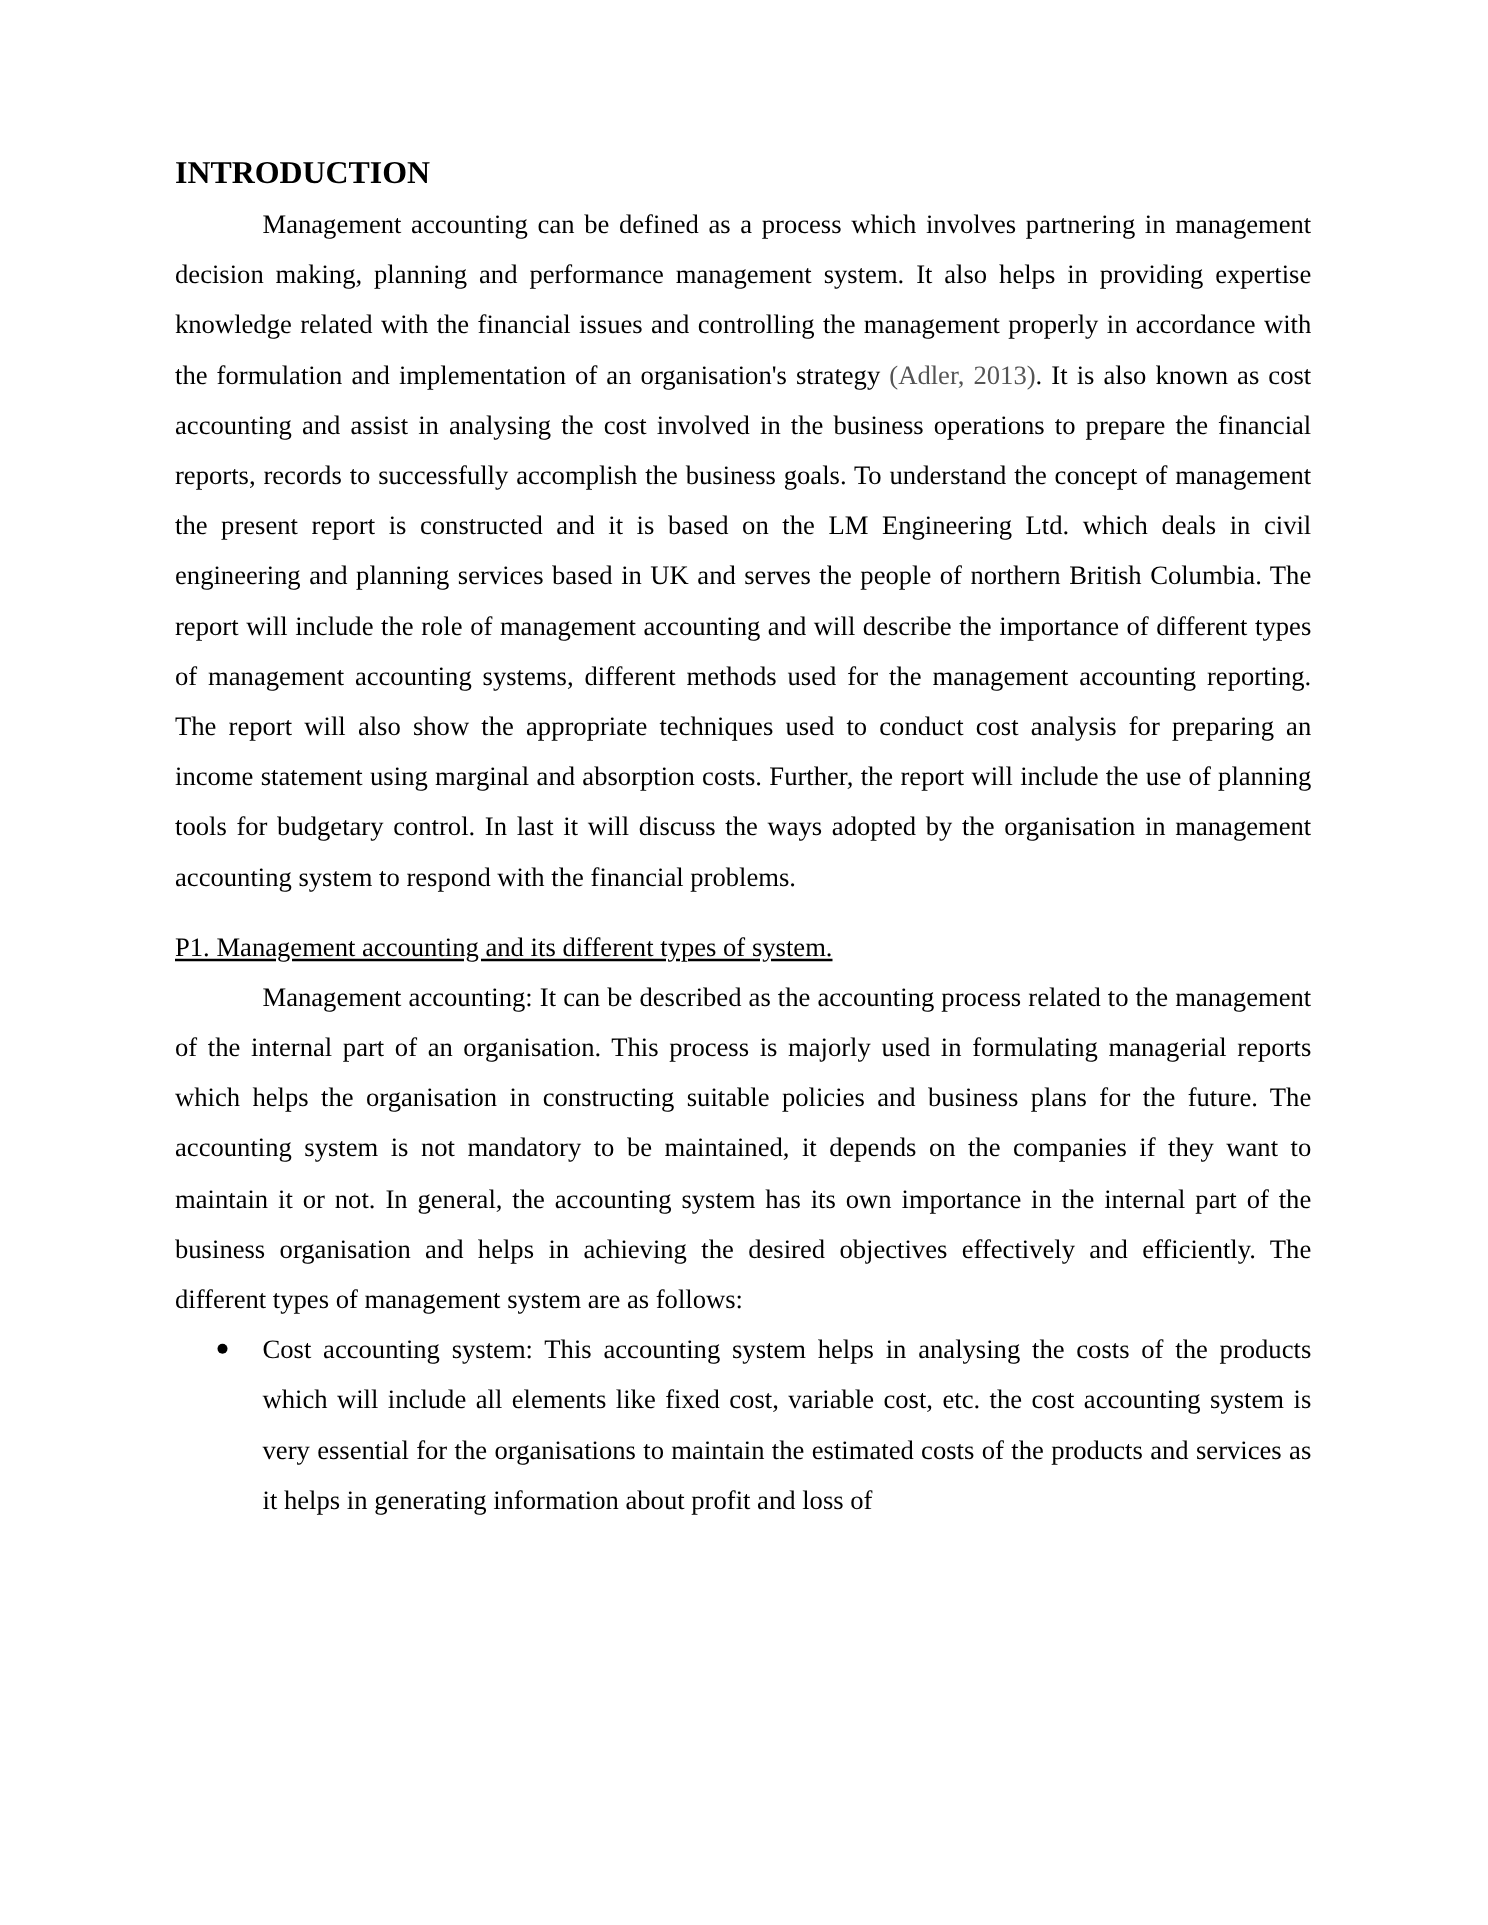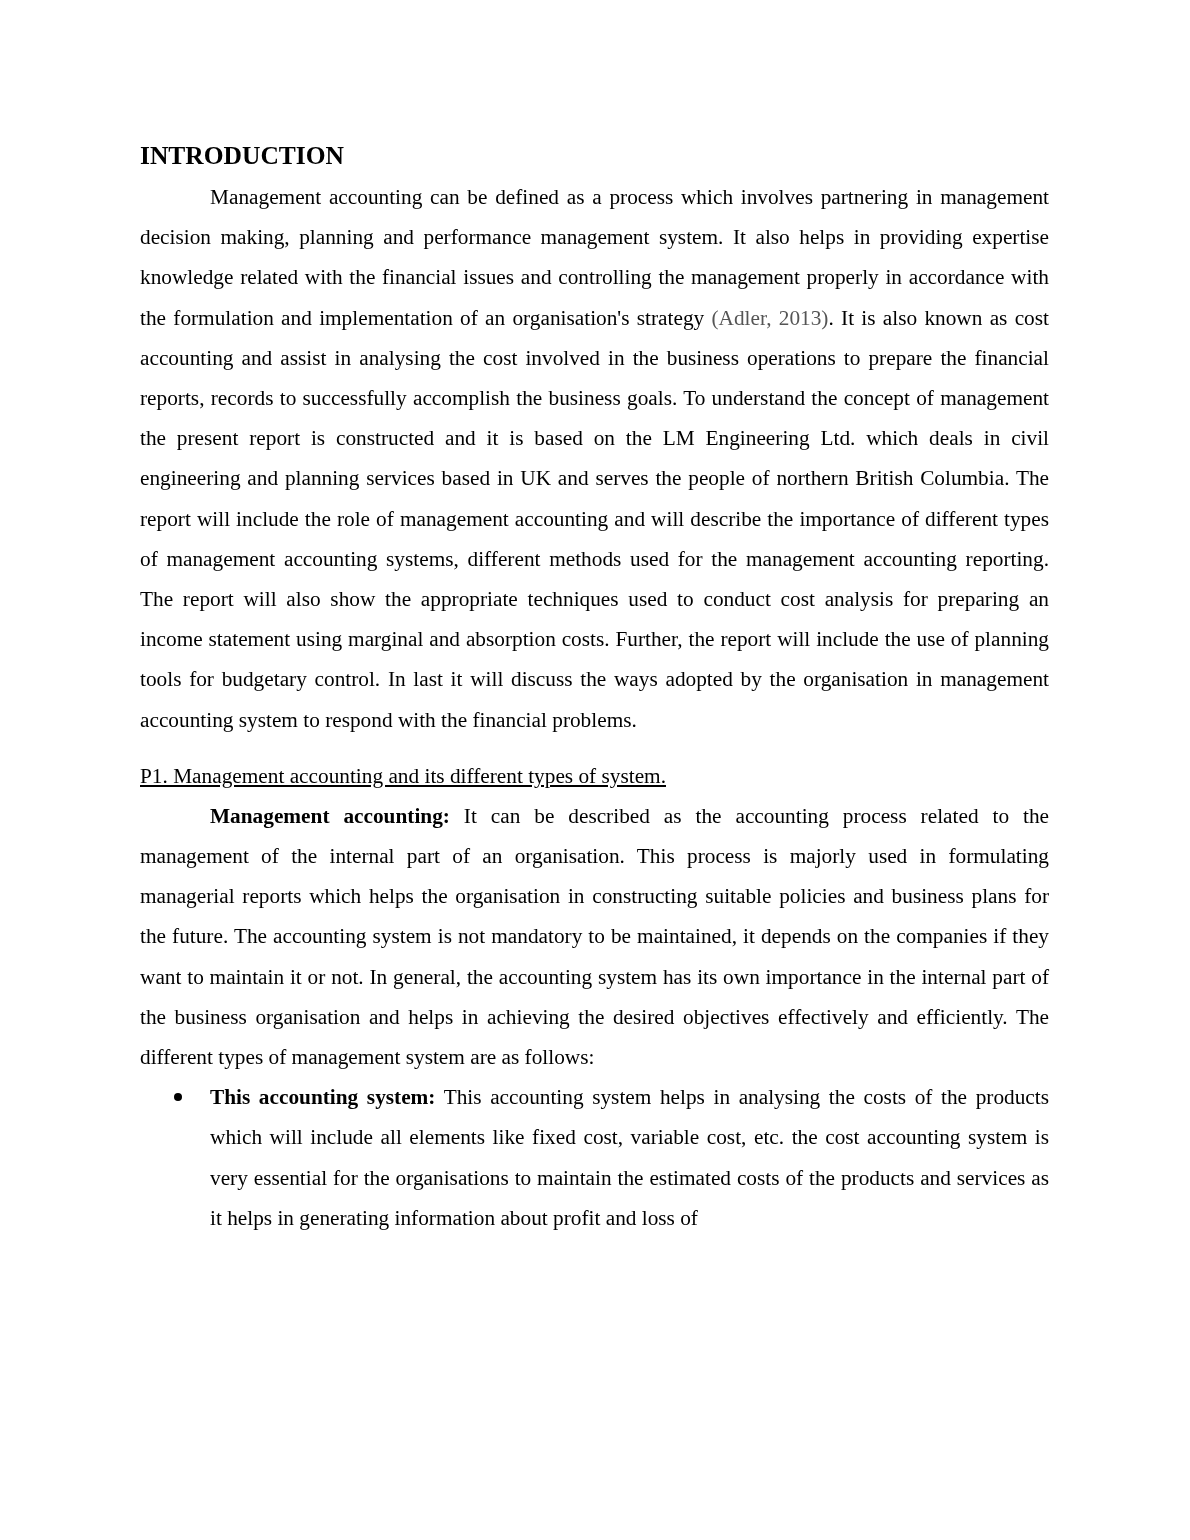--- a/index.html
+++ b/index.html
@@ -1,20 +1,20 @@
 <!DOCTYPE html>
 <html><head>
   <meta charset="utf-8">
   <style>
     html, body { margin: 0; padding: 0; background: #ffffff; }
     body { width: 1190px; height: 1540px; position: relative; overflow: hidden; }
     .page {
       position: absolute;
       left: 140px;
-      top: 138px;
+      top: 120px;
       width: 909px;
       font-family: "Liberation Serif", serif;
       color: #000000;
       font-size: 21.3px;
     }
     h1.heading {
       font-size: 25.5px;
       font-weight: bold;
       margin: 0;
       line-height: 36px;
@@ -49,36 +49,36 @@
     }
     .bullet-dot {
       position: absolute;
       left: 34px;
       top: 16px;
       width: 8px;
       height: 8px;
       border-radius: 50%;
       background: #000000;
     }
-    b { font-weight: bold; }
+    b { font-weight: normal; }
   </style>
 </head>
 <body>
 
 <div class="page">
 
   <h1 class="heading intro-heading">INTRODUCTION</h1>
 
   <p class="para intro-para"><span>Management accounting can be defined as a process which involves partnering in management decision making, planning and performance management system. It also helps in providing expertise knowledge related with the financial issues and controlling the management properly in accordance with the formulation and implementation of an organisation's strategy </span><span class="citation">(Adler, 2013)</span><span>. It is also known as cost accounting and assist in analysing the cost involved in the business operations to prepare the financial reports, records to successfully accomplish the business goals.  To understand the concept of management the present report is constructed and it is based on the LM Engineering Ltd.  which deals in civil engineering and planning services based in UK and serves the people of northern British Columbia. The report will include the role of management accounting and will describe the importance of different types of management accounting systems, different methods used for the management accounting reporting. The report will also show the appropriate techniques used to conduct cost analysis for preparing an income statement using marginal and absorption costs. Further, the report will include the use of planning tools for budgetary control. In last it will discuss the ways adopted by the organisation in management accounting system to respond with the financial problems.</span></p>
 
 
   <p class="subheading">P1. Management accounting and its different types of system.</p>
 
   <p class="para mgmt-para"><b>Management accounting:</b><span> It can be described as the accounting process related to the management of the internal part of an organisation. This process is majorly used in formulating managerial reports which helps the organisation in constructing suitable policies and business plans for the future. The accounting system is not mandatory to be maintained, it depends on the companies if they want to maintain it or not. In general, the accounting system has its own importance in the internal part of the business organisation and helps in achieving the desired objectives effectively and efficiently. The different types of management system are as follows:</span></p>
 
   <ul class="bullet-list">
     <li class="bullet-item">
       <span class="bullet-dot"></span>
-      <b>This accounting system:</b><span> This accounting system helps in analysing the costs of the products which will include all elements like fixed cost, variable cost, etc. the cost accounting system is very essential for the organisations to maintain the estimated costs of the products and services as it helps in generating information about profit and loss of</span>
+      <b>Cost accounting system:</b><span> This accounting system helps in analysing the costs of the products which will include all elements like fixed cost, variable cost, etc. the cost accounting system is very essential for the organisations to maintain the estimated costs of the products and services as it helps in generating information about profit and loss of</span>
     </li>
   </ul>
 
 </div>
 
 </body></html>

